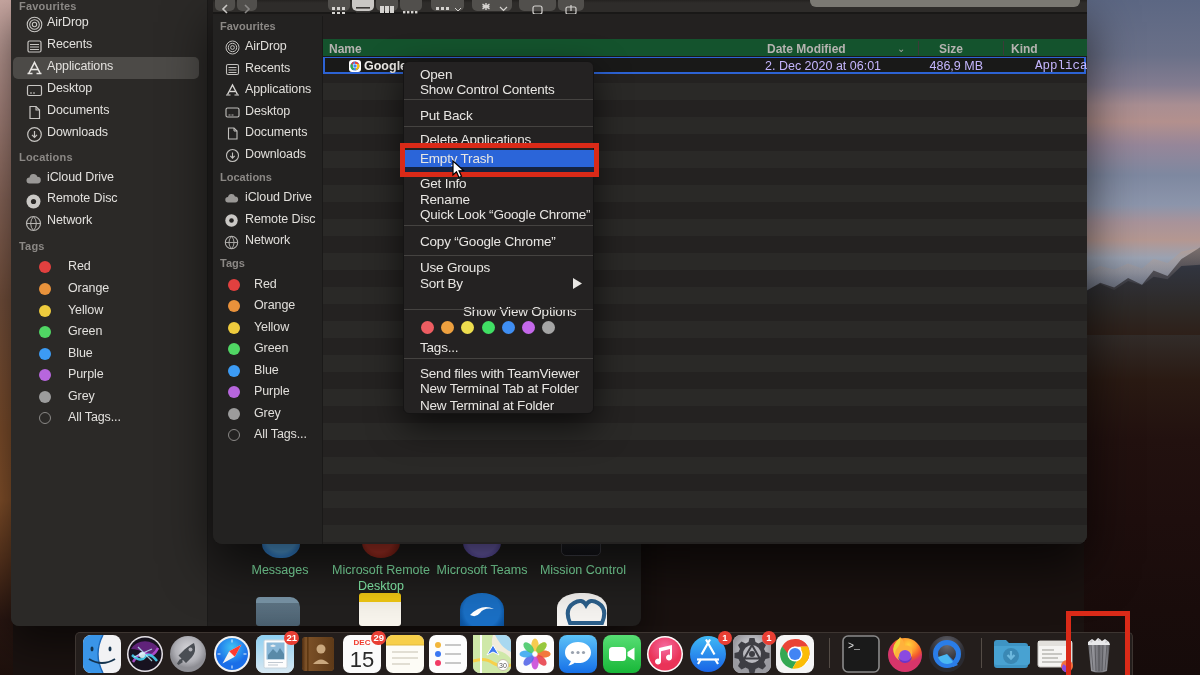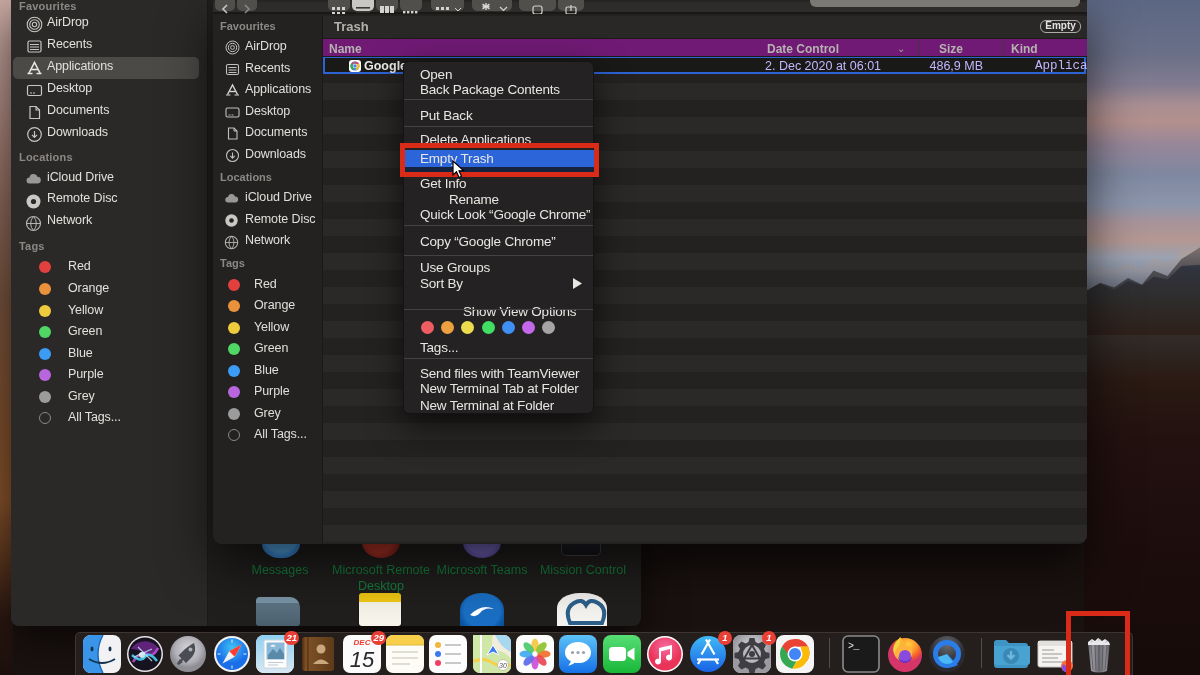--- a/index.html
+++ b/index.html
@@ -22,28 +22,28 @@
   background: linear-gradient(180deg,#c9a8a2 0px,#bd9d97 40px,#a8857d 110px,#8a675a 200px,#74503c 300px,#7c4d2b 430px,#83502a 500px,#5a351e 560px,#2a1712 620px,#1d100c 675px);
 }
 
 #bgwin { left:11px; top:0; width:630px; height:626px; background:#211f1e; border-radius:0 0 8px 8px; box-shadow: 0 18px 40px rgba(0,0,0,.55); }
 #bgside { position:absolute; left:0; top:0; width:197px; height:626px; background:#2b2927; border-right:1px solid #1b1a19; border-radius:0 0 0 8px; }
 .bh { position:absolute; font-size:11px; font-weight:700; color:#8b8885; letter-spacing:.2px; }
 .bitem { position:absolute; font-size:12.5px; font-weight:500; color:#e2e0dd; white-space:nowrap; letter-spacing:-.1px; }
 .bico { position:absolute; width:17px; height:17px; }
 #bgapps { position:absolute; left:2px; top:57px; width:186px; height:22px; background:#4c4a47; border-radius:5px; }
 
-.blabel { position:absolute; font-size:12.5px; color:#15803d; text-align:center; transform:translateX(-50%); white-space:nowrap; }
+.blabel { position:absolute; font-size:12.5px; color:#86efac; text-align:center; transform:translateX(-50%); white-space:nowrap; }
 
 #fgwin { left:213px; top:0; width:874px; height:544px; background:#232120; border-radius:0 0 9px 9px; box-shadow: 0 22px 50px rgba(0,0,0,.65); }
 #toolbar { position:absolute; left:0; top:0; width:874px; height:14px; background:linear-gradient(180deg,#242220 0px,#2e2c2a 3px); border-bottom:2px solid #191817; }
 .tbtn { position:absolute; top:0; height:11px; background:#514f4c; border-radius:0 0 5px 5px; }
 #searchf { position:absolute; left:597px; top:0; width:270px; height:7px; background:#7b7973; border-radius:0 0 6px 6px; overflow:hidden; }
 #titlebar { position:absolute; left:110px; top:16px; width:764px; height:23px; background:#2a2827; border-bottom:1px solid #1c1b1a; }
-#hdr { position:absolute; left:110px; top:39px; width:764px; height:18px; background:#701a75; border-bottom:1px solid #1b1a19; }
+#hdr { position:absolute; left:110px; top:39px; width:764px; height:18px; background:#14532d; border-bottom:1px solid #1b1a19; }
 .hcell { position:absolute; top:3px; font-size:12px; font-weight:700; color:#b5b3b0; }
 #content { position:absolute; left:110px; top:57px; width:764px; height:487px; background:#242221; border-radius:0 0 9px 0; overflow:hidden; }
 #stripes { position:absolute; left:0; top:26px; width:764px; height:461px;
   background: repeating-linear-gradient(180deg,#2a2927 0 17px,#242221 17px 34px); }
 #selrow { position:absolute; left:0px; top:-1px; width:763px; height:18px; background:#191918; border:2px solid #2d63d4; }
 .rcell { position:absolute; top:2px; font-size:12.5px; color:#c4b5fd; white-space:nowrap; }
 #fgside { position:absolute; left:0; top:16px; width:110px; height:528px; background:#232221; border-right:1px solid #1a1918; border-radius:0 0 0 9px; }
 .fh { position:absolute; font-size:11px; font-weight:700; color:#8b8885; }
 .fitem { position:absolute; font-size:12.5px; font-weight:500; color:#e0deda; white-space:nowrap; letter-spacing:-.1px; }
 .dot { position:absolute; width:12px; height:12px; border-radius:50%; }
@@ -52,21 +52,21 @@
 #menu { left:403px; top:61px; width:191px; height:353px; background:#242222; border:1px solid #151414; border-radius:6px; box-shadow:0 12px 34px rgba(0,0,0,.65); }
 .mi { position:absolute; left:16px; font-size:13.5px; color:#e8e6e3; white-space:nowrap; letter-spacing:-.2px; }
 .msep { position:absolute; left:0; width:100%; height:1px; background:#454341; }
 .mdot { position:absolute; width:13px; height:13px; border-radius:50%; }
 #mhl { position:absolute; left:1px; top:88px; width:189px; height:17px; background:#2b65d9; }
 #mhl2 { position:absolute; left:1px; top:105px; width:189px; height:7px; background:#15233f; }
 
 .redbox { position:absolute; border:5px solid #da2a18; }
 
 #dock { left:75px; top:632px; width:1058px; height:43px; background:#241e1c; border:1px solid #3d3531; border-bottom:none; border-radius:5px 5px 0 0; }
-.di { position:absolute; top:2px; width:38px; height:38px;font-style:italic; }
+.di { position:absolute; top:2px; width:38px; height:38px; }
 .dsep { position:absolute; top:5px; width:1px; height:30px; background:#544c46; }
 .badge { position:absolute; top:-4px; right:-5px; min-width:14px; height:14px; border-radius:8px; background:#e93f34; color:#fff; font-size:9.5px; font-weight:700; text-align:center; line-height:14px; padding:0 2px; }
 </style>
 </head>
 <body>
 <div id="stage">
   <div class="abs" id="wallR"></div>
   <div class="abs" id="mount"></div>
   <div class="abs" id="mount2"></div>
   <div class="abs" id="wallL"></div>
@@ -463,30 +463,26 @@
           <circle cx="12" cy="12" r="4.5" fill="#fff"></circle>
           <circle cx="12" cy="12" r="3.5" fill="#4285f4"></circle>
         </svg>
       <div class="rcell" style="left:41px; font-weight:700; color:#eceae7;">Google</div>
       <div class="rcell" style="left:442px;">2. Dec 2020 at 06:01</div>
       <div class="rcell" style="left:530px; width:130px; text-align:right;">486,9 MB</div>
       <div class="rcell" style="left:712px;font-family:Liberation Mono, monospace;">Application</div>
     </div>
     <div id="hdr">
       <div class="hcell" style="left:6px;">Name</div>
-      <div class="hcell" style="left:444px;">Date Control</div>
+      <div class="hcell" style="left:444px;">Date Modified</div>
       <div class="hcell" style="left:574px; font-weight:400; color:#a5a3a0; font-size:10px; top:4px;">⌄</div>
       <div class="abs" style="left:595px; top:2px; width:1px; height:14px; background:#3c3a38;"></div>
       <div class="hcell" style="left:616px;">Size</div>
       <div class="abs" style="left:680px; top:2px; width:1px; height:14px; background:#3c3a38;"></div>
       <div class="hcell" style="left:688px;">Kind</div>
-    </div>
-    <div id="titlebar">
-      <div class="abs" style="left:11px; top:3px; font-size:13px; font-weight:700; color:#b3b1ae;">Trash</div>
-      <div class="abs" style="left:717px; top:3.5px; width:41px; height:13px; border:1.5px solid #aeaca9; border-radius:6px; color:#e3e1de; font-size:10px; font-weight:700; text-align:center; line-height:10px;">Empty</div>
     </div>
     <div id="toolbar">
       <div class="tbtn" style="left:2px; width:20px;"><svg width="20" height="10" viewBox="0 0 20 10">
             <path d="M12 1 L8 5 L12 9" stroke="#cac8c5" stroke-width="1.6" fill="none"></path>
           </svg></div>
       <div class="tbtn" style="left:24px; width:20px;"><svg width="20" height="10" viewBox="0 0 20 10">
             <path d="M8 1 L12 5 L8 9" stroke="#8a8886" stroke-width="1.6" fill="none"></path>
           </svg></div>
       <div class="tbtn" style="left:115px; width:22px;"><svg width="22" height="8" viewBox="0 0 22 8">
             <g fill="#d5d3d0">
@@ -610,28 +606,28 @@
       <div class="dot" style="left:15px; top:370px; background:#b766dd;"></div>
       <div class="dot" style="left:15px; top:392px; background:#9c9c9c;"></div>
       <div class="dot" style="left:15px; top:413px; background:none; border:1.5px solid #8a8886;"></div>
     </div>
   </div>
 
   <div class="abs" id="menu">
     <div id="mhl"></div>
     <div id="mhl2"></div>
     <div class="mi" style="top:5px;">Open</div>
-    <div class="mi" style="top:20px;">Back Package Contents</div>
+    <div class="mi" style="top:20px;">Show Control Contents</div>
     <div class="msep" style="top:37px;"></div>
     <div class="mi" style="top:46px;">Put Back</div>
     <div class="msep" style="top:64px;"></div>
     <div class="mi" style="top:70px;">Delete Applications</div>
     <div class="mi" style="top:89px;">Empty Trash</div>
     <div class="mi" style="top:114px;">Get Info</div>
-    <div class="mi" style="top:130px;margin-left:29px;">Rename</div>
+    <div class="mi" style="top:130px;">Rename</div>
     <div class="mi" style="top:145px;">Quick Look “Google Chrome”</div>
     <div class="msep" style="top:163px;"></div>
     <div class="mi" style="top:172px;text-align:right;">Copy “Google Chrome”</div>
     <div class="msep" style="top:193px;"></div>
     <div class="mi" style="top:198px;text-align:right;">Use Groups</div>
     <div class="mi" style="top:214px;">Sort By</div>
     <svg class="abs" style="left:169px; top:216px;" width="9" height="11" viewBox="0 0 9 11">
         <path d="M0 0 L9 5.5 L0 11 z" fill="#e8e6e3"></path>
       </svg>
     <div class="mi" style="top:242px;margin-left:43px;">Show View Options</div>

